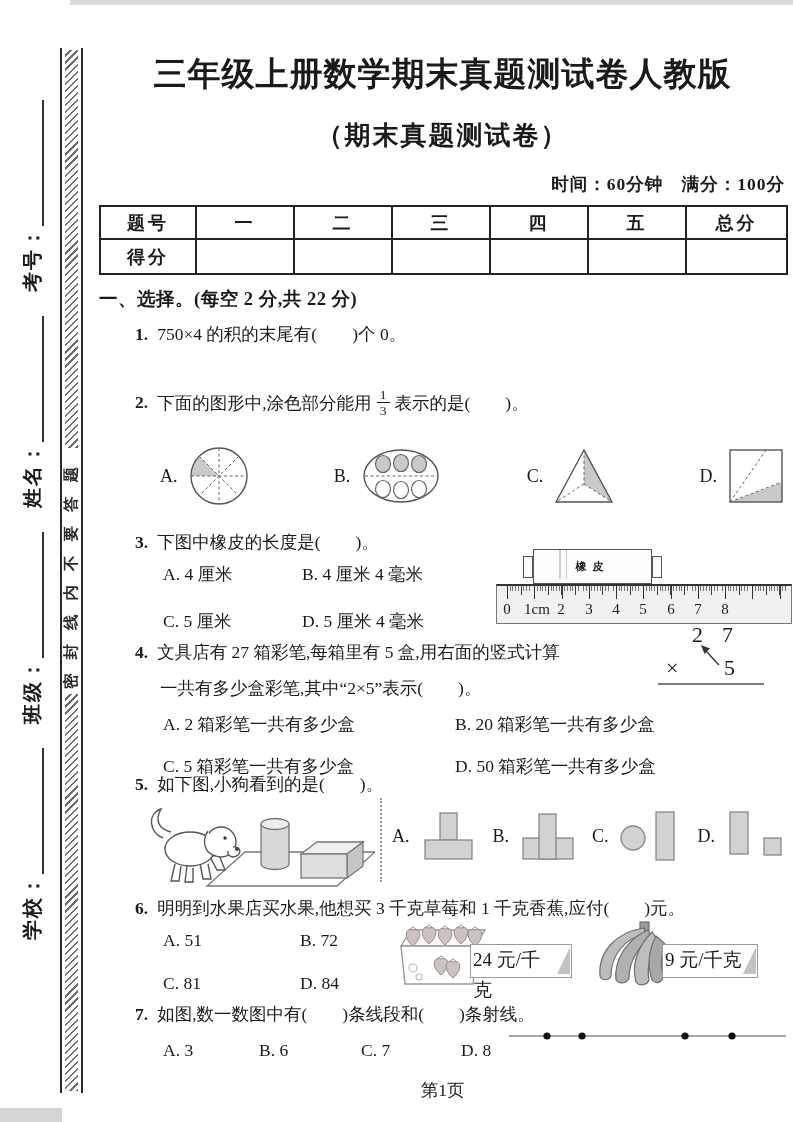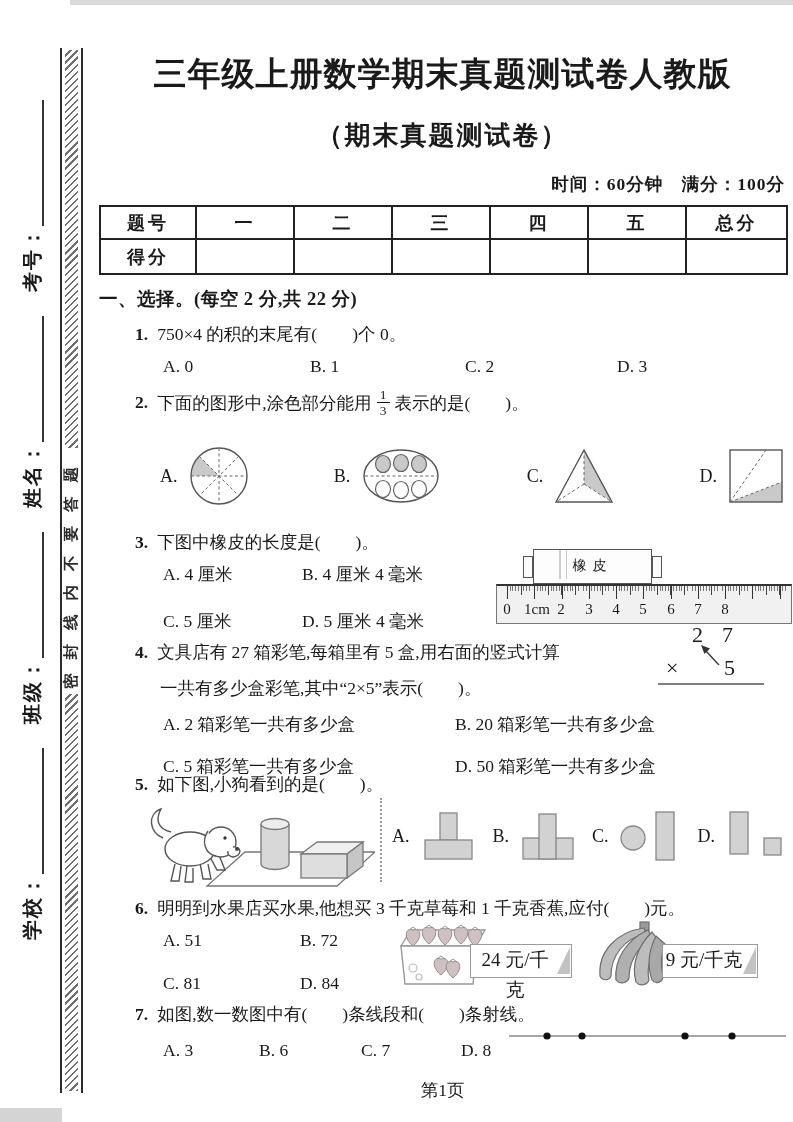--- a/index.html
+++ b/index.html
@@ -86,35 +86,35 @@
     background-image:
       repeating-linear-gradient(90deg,#333 0 1.2px,transparent 1.2px 27.25px),
       repeating-linear-gradient(90deg,#444 0 1px,transparent 1px 13.62px),
       repeating-linear-gradient(90deg,#777 0 0.9px,transparent 0.9px 2.725px);
     background-size:100% 13px,100% 9px,100% 5px; background-repeat:no-repeat;
   }
   .rnum { position:absolute; top:15px; transform:translateX(-50%); font-size:15px; }
   .eraser {
     position:absolute; left:37px; top:1px; width:119px; height:35px;
     border:1.6px solid #555; background:#fdfdfd; text-align:center;
-    font-size:14px; font-weight:400; letter-spacing:6px; line-height:32px;
+    font-size:11px; font-weight:700; letter-spacing:6px; line-height:32px;
   }
   .eraser .cap { position:absolute; top:7px; width:10px; height:22px; border:1.4px solid #555; background:#fbfbfb; }
   .cap-l { left:-10px; } .cap-r { right:-10px; }
   .eraser .seam1 { position:absolute; left:26px; top:1px; height:29px; border-left:2.5px solid #cfcfcf; }
   .eraser .seam2 { position:absolute; left:33px; top:1px; height:29px; border-left:1.5px solid #cfcfcf; }
 
   
   .q5-divider { left:380px; top:798px; height:84px; border-left:2px dotted #999; }
   .q5-opts { left:392px; top:810px; width:398px; display:flex; align-items:center; justify-content:space-between; }
 
   
   .price-sign {
     position:absolute; height:34px; border:1.5px solid #9a9a9a; background:#fff;
-    font-size:19px; line-height:30px; text-align:center; padding-right:14px; padding-left:2px;
+    font-size:19px; line-height:30px; padding-right:14px; padding-left:2px;
   }
   .price-sign .fold {
     position:absolute; right:1px; top:2px; width:0; height:0;
     border-bottom:27px solid #c2c2c2; border-left:13px solid transparent;
   }
 
   .footer { left:95px; top:1078px; width:695px; text-align:center; font-size:17.5px; }
 
   svg { display:block; }
 </style>
@@ -178,26 +178,20 @@
       <td></td>
     </tr>
   </tbody>
     </table>
 
   <div class="abs sec-head">一、选择。(每空 2 分,共 22 分)</div>
 
   <div class="abs stem" style="left:135px; top:322px;">
     <span class="qnum">1.</span>
     <span>750×4 的积的末尾有(　　)个 0。</span>
-  </div>
-  <div class="abs optrow q1-opts">
-    <span class="opt">A. 0</span>
-    <span class="opt">B. 1</span>
-    <span class="opt">C. 2</span>
-    <span class="opt">D. 3</span>
   </div>
 
   <div class="abs stem" style="left:135px; top:388px;">
     <span class="qnum">2.</span>
     <span>下面的图形中,涂色部分能用</span>
     <span class="frac">
       <span>1</span>
       <span class="bar"></span>
       <span>3</span>
     </span>

